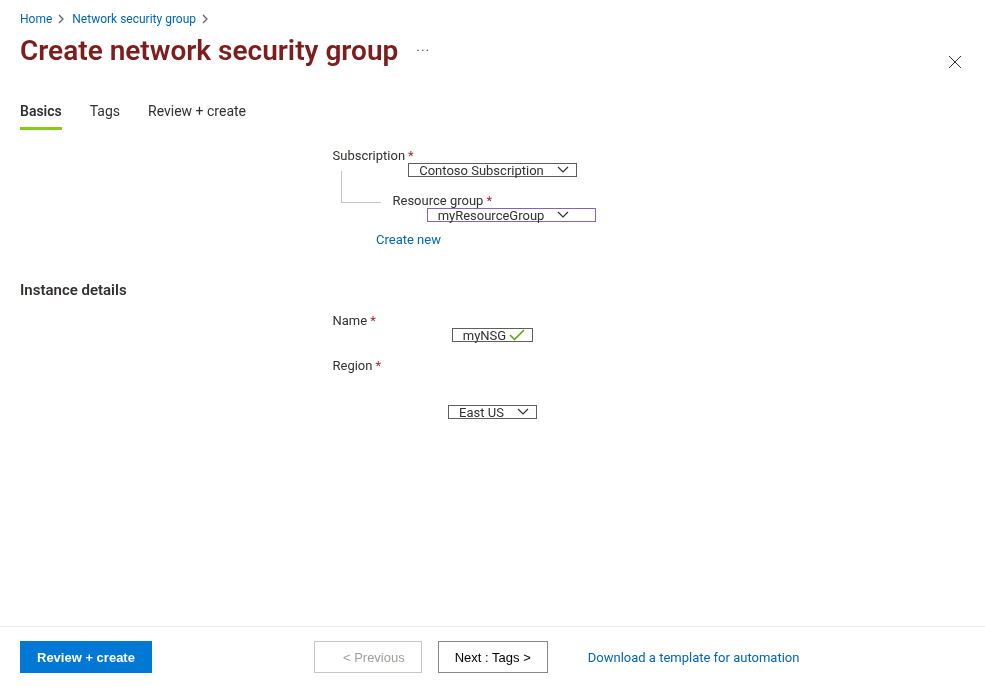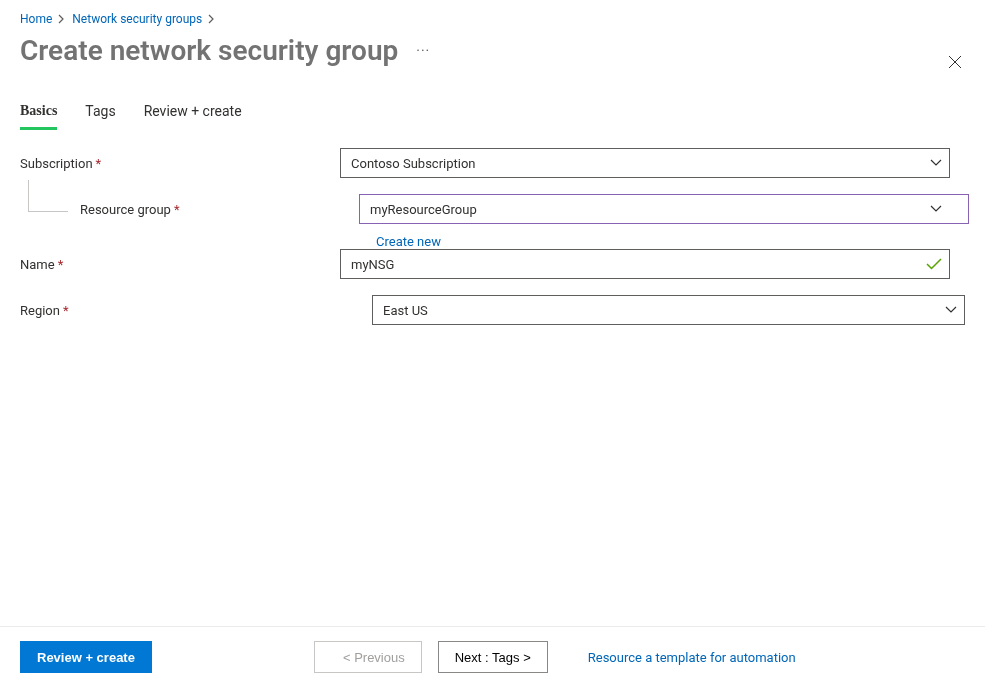--- a/index.html
+++ b/index.html
@@ -45,21 +45,21 @@
   .title-row {
     display: flex;
     align-items: center;
     gap: 14px;
     margin-top: 6px;
     margin-bottom: 32px;
   }
   .page-title {
     font-size: 28px;
     font-weight: 600;
-    color: #737373;
+    color: #7f1d1d;
     margin: 0;
   }
   .more-dots {
     color: #605e5c;
     font-size: 14px;
     cursor: pointer;
     letter-spacing: 1px;
     padding: 4px;
   }
   .close-x {
@@ -77,36 +77,36 @@
     margin-bottom: 18px;
   }
   .tab {
     font-size: 14px;
     padding: 4px 0 8px 0;
     cursor: pointer;
     color: #323130;
   }
   .tab.active {
     font-weight: 600;
-    border-bottom: 3px solid #22c55e;
-    font-family: Liberation Serif, serif;
+    border-bottom: 3px solid #84cc16;
   }
 
   
   .section-head {
     font-size: 15px;
     font-weight: 600;
     margin: 14px 0 14px 0;
   }
 
   
   .form-row {
     display: flex;
     align-items: center;
     margin-bottom: 10px;
+    flex-direction: column;
   }
   .label-cell {
     width: 320px;
     display: flex;
     align-items: center;
     font-size: 13px;
     color: #323130;
   }
   .label-cell.indented {
     position: relative;
@@ -124,37 +124,37 @@
   }
   .label-cell.indented .lbl-text { margin-left: 60px;}
   .req { color: #a4262c; margin-left: 3px;}
   .input-cell {
     flex: 1 1 auto;
     max-width: 610px;
     position: relative;
   }
   .select-like, .text-like {
     width: 100%;
-    height: 30px;
+    height: 14px;
     border: 1px solid #605e5c;
     padding: 0 32px 0 10px;
     font-size: 13px;
     color: #323130;
     background: #fff;
     display: flex;
     align-items: center;
     cursor: pointer;
   }
   .select-like.highlight {
     border-color: #8862b3;
     margin-left: 19px;
   }
   .text-like {
     cursor: text;
-    padding-right: 40px;
+    padding-right: 26px;
   }
   .caret, .check {
     position: absolute;
     right: 8px;
     top: 50%;
     transform: translateY(-50%);
     pointer-events: none;
   }
   .link-under {
     margin-top: 4px;
@@ -209,21 +209,21 @@
 <div class="page">
   <div class="content">
 
     <div class="breadcrumb">
       <a>Home</a>
       <span class="sep">
         <svg width="8" height="10" viewBox="0 0 8 10">
             <path d="M1 1 L5 5 L1 9" stroke="#605e5c" stroke-width="1.2" fill="none"></path>
           </svg>
       </span>
-      <a>Network security groups</a>
+      <a>Network security group</a>
       <span class="sep">
         <svg width="8" height="10" viewBox="0 0 8 10">
             <path d="M1 1 L5 5 L1 9" stroke="#605e5c" stroke-width="1.2" fill="none"></path>
           </svg>
       </span>
     </div>
 
     <div class="title-row">
       <h1 class="page-title">Create network security group</h1>
       <span class="more-dots">···</span>
@@ -272,20 +272,21 @@
           <svg width="12" height="8" viewBox="0 0 12 8">
               <path d="M1 1 L6 6 L11 1" stroke="#323130" stroke-width="1.2" fill="none"></path>
             </svg>
         </span>
       </div>
     </div>
     <div class="link-under">
       <a>Create new</a>
     </div>
 
+    <div class="section-head" style="margin-top:34px;">Instance details</div>
 
     <div class="form-row">
       <div class="label-cell">
         <span class="lbl-text">Name</span>
         <span class="req">*</span>
       </div>
       <div class="input-cell">
         <div class="text-like">
           <span>myNSG</span>
         </div>
@@ -315,15 +316,15 @@
     </div>
 
   </div>
 
   <div class="footer-sep"></div>
   <div class="footer">
     <button class="btn primary">Review + create</button>
     <div class="spacer"></div>
     <button class="btn disabled">&lt; Previous</button>
     <button class="btn">Next : Tags &gt;</button>
-    <a class="plain-link">Resource a template for automation</a>
+    <a class="plain-link">Download a template for automation</a>
   </div>
 </div>
 
 </body></html>

